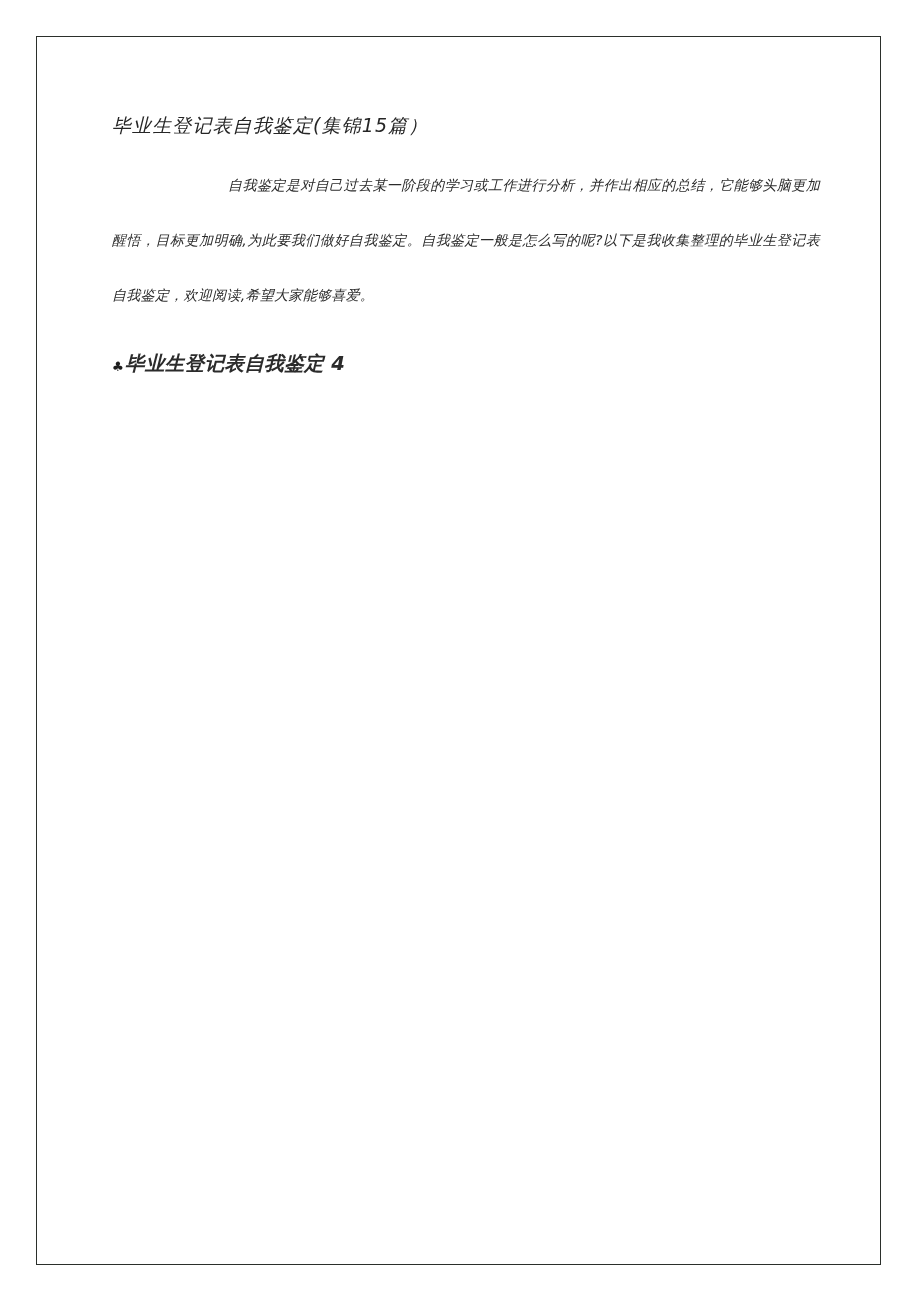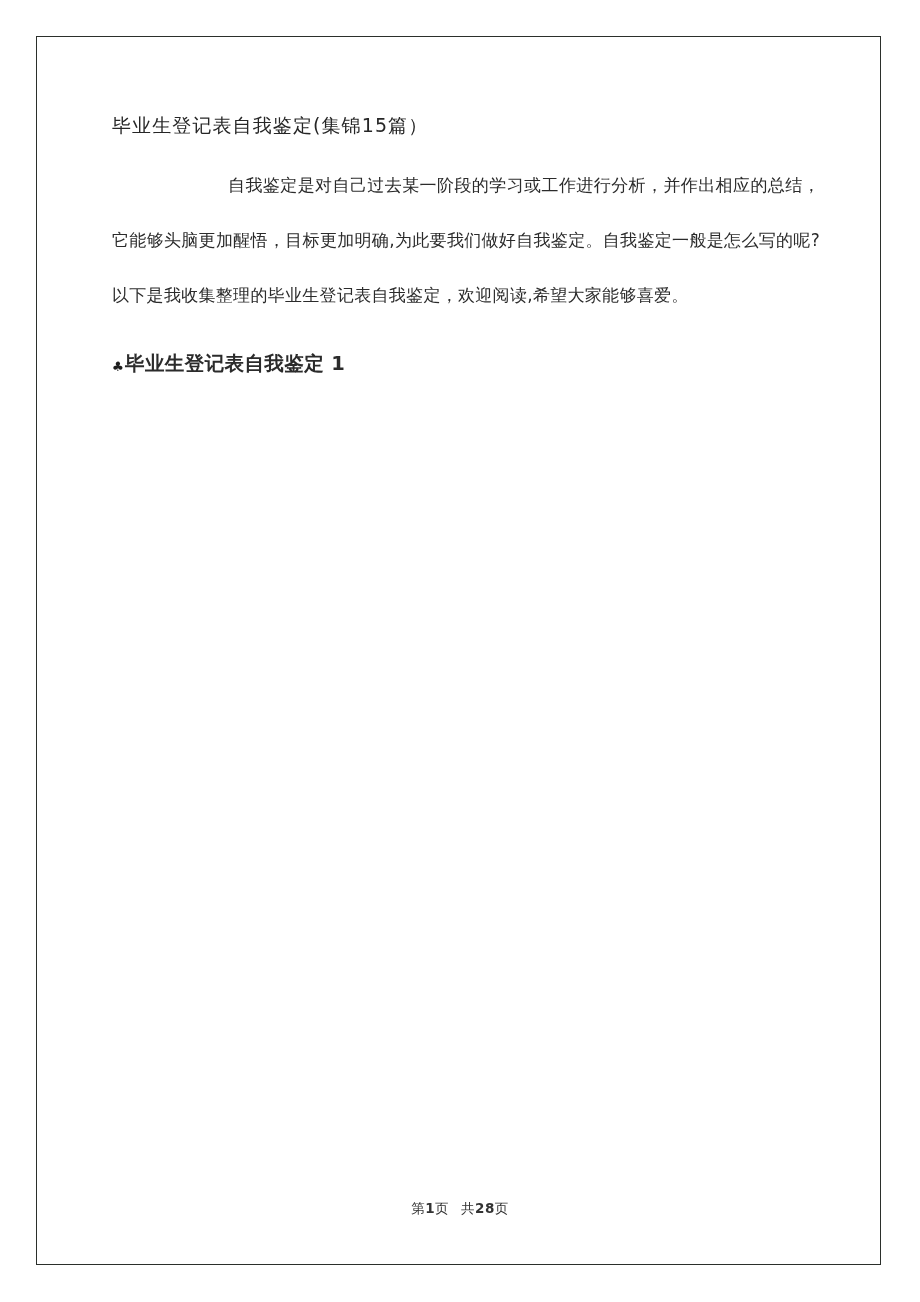--- a/index.html
+++ b/index.html
@@ -18,20 +18,21 @@
   }
 
   
   .page {
     position: absolute;
     left: 0;
     top: 0;
     width: 920px;
     height: 1302px;
     background: #ffffff;
+    font-style: italic;
   }
   .page-frame {
     position: absolute;
     left: 36px;
     top: 36px;
     width: 845px;
     height: 1229px;
     border: 1.4px solid #2b2f2b;
     box-sizing: border-box;
   }
@@ -48,21 +49,21 @@
     font-size: 19px;
     line-height: 34px;
     letter-spacing: 1.1px;
     color: #262626;
     white-space: nowrap;
     margin: 0 0 16px 0;
     font-weight: 400;
   }
 
   .para {
-    font-size: 17px;
+    font-size: 14px;
     line-height: 55px;
     letter-spacing: 0.3px;
     color: #2b2b2b;
     margin: 0;
     text-align: justify;
     text-justify: inter-character;
     word-break: break-all;
   }
   .para.lead {
     text-indent: 116px;
@@ -121,24 +122,21 @@
   <div class="content">
 
     <h1 class="doc-title">毕业生登记表自我鉴定(集锦15篇）</h1>
 
     <p class="para lead">自我鉴定是对自己过去某一阶段的学习或工作进行分析，并作出相应的总结，它能够头脑更加醒悟，目标更加明确,为此要我们做好自我鉴定。自我鉴定一般是怎么写的呢?以下是我收集整理的毕业生登记表自我鉴定，欢迎阅读,希望大家能够喜爱。</p>
 
     <div class="spacer-sm"></div>
 
     <h2 class="section-head">
       <span class="bullet-glyph">♣</span>
-      <span>毕业生登记表自我鉴定 1</span>
+      <span>毕业生登记表自我鉴定 4</span>
     </h2>
 
 
 
   </div>
 
-  <div class="page-footer">
-    <span>第</span><span class="num">1</span><span>页</span><span class="gap"></span><span>共</span><span class="num">28</span><span>页</span>
-  </div>
 
 </div>
 
 </body></html>

